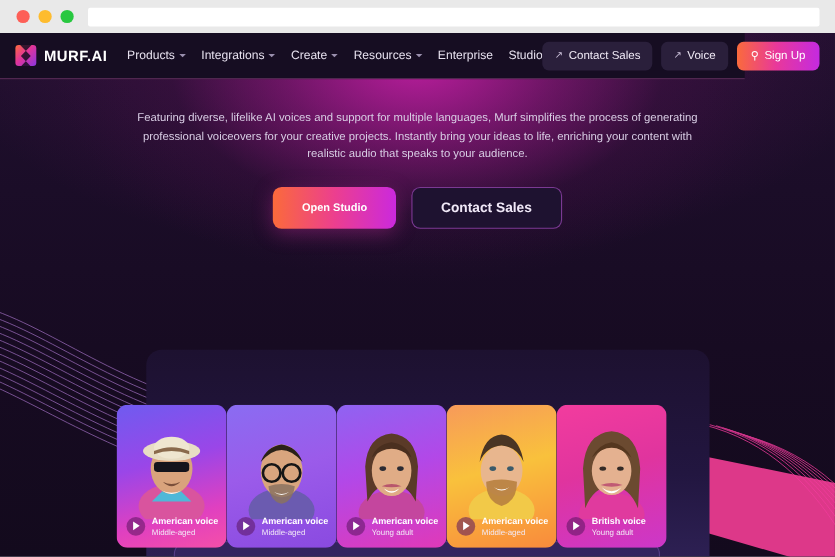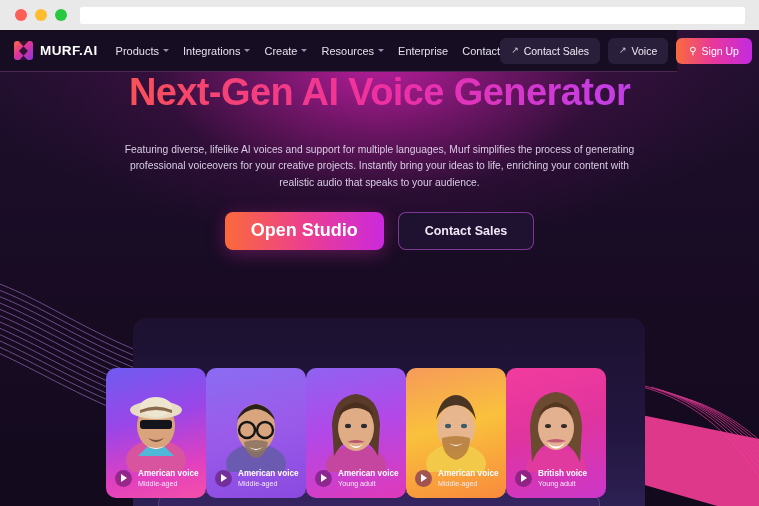--- a/index.html
+++ b/index.html
@@ -127,21 +127,21 @@
   }
   .h-desc {
     margin: 28px auto 0; width: 522px;
     font-size: 10.3px; line-height: 1.62; color: #d8cde4;
   }
   .cta-row { margin-top: 20px; display: flex; justify-content: center; gap: 14px; }
   .cta-primary {
     height: 38px; padding: 0 26px; border-radius: 8px;
     display: flex; align-items: center; justify-content: center;
     background: linear-gradient(90deg, #fb6a3b 0%, #ec3f8e 50%, #cb29dd 100%);
-    color: #fff; font-size: 18px; font-weight: bold; cursor: pointer;
+    color: #fff; font-size: 10px; font-weight: bold; cursor: pointer;
     box-shadow: 0 4px 18px rgba(220,50,170,0.35);
   }
   .cta-secondary {
     height: 38px; padding: 0 26px; border-radius: 8px;
     display: flex; align-items: center; justify-content: center;
     background: #1e1230; border: 1px solid rgba(200,90,230,0.55);
     color: #f0e8f7; font-size: 12.5px; font-weight: bold; cursor: pointer;
   }
 
   
@@ -271,42 +271,41 @@
         <span class="caret"></span>
       </div>
       <div class="nav-item">
         <span>Resources</span>
         <span class="caret"></span>
       </div>
       <div class="nav-item">
         <span>Enterprise</span>
       </div>
       <div class="nav-item">
-        <span>Contact</span>
+        <span>Studio</span>
       </div>
     </div>
 
     <div class="nav-right">
       <div class="btn-ghost">
         <span class="arrow-ne">↗</span>
         <span>Contact Sales</span>
       </div>
       <div class="btn-ghost">
         <span class="arrow-ne">↗</span>
         <span>Voice</span>
       </div>
       <div class="btn-signup">
         <span class="user-glyph">⚲</span>
         <span>Sign Up</span>
       </div>
     </div>
   </div>
 
   <div class="hero">
-    <div class="h-line2">Next-Gen AI Voice Generator</div>
     <div class="h-desc">Featuring diverse, lifelike AI voices and support for multiple languages, Murf simplifies the process of generating professional voiceovers for your creative projects. Instantly bring your ideas to life, enriching your content with realistic audio that speaks to your audience.</div>
     <div class="cta-row">
       <div class="cta-primary">Open Studio</div>
       <div class="cta-secondary">Contact Sales</div>
     </div>
   </div>
 
   <div class="panel">
     <div class="panel-inner-box"></div>
   </div>

